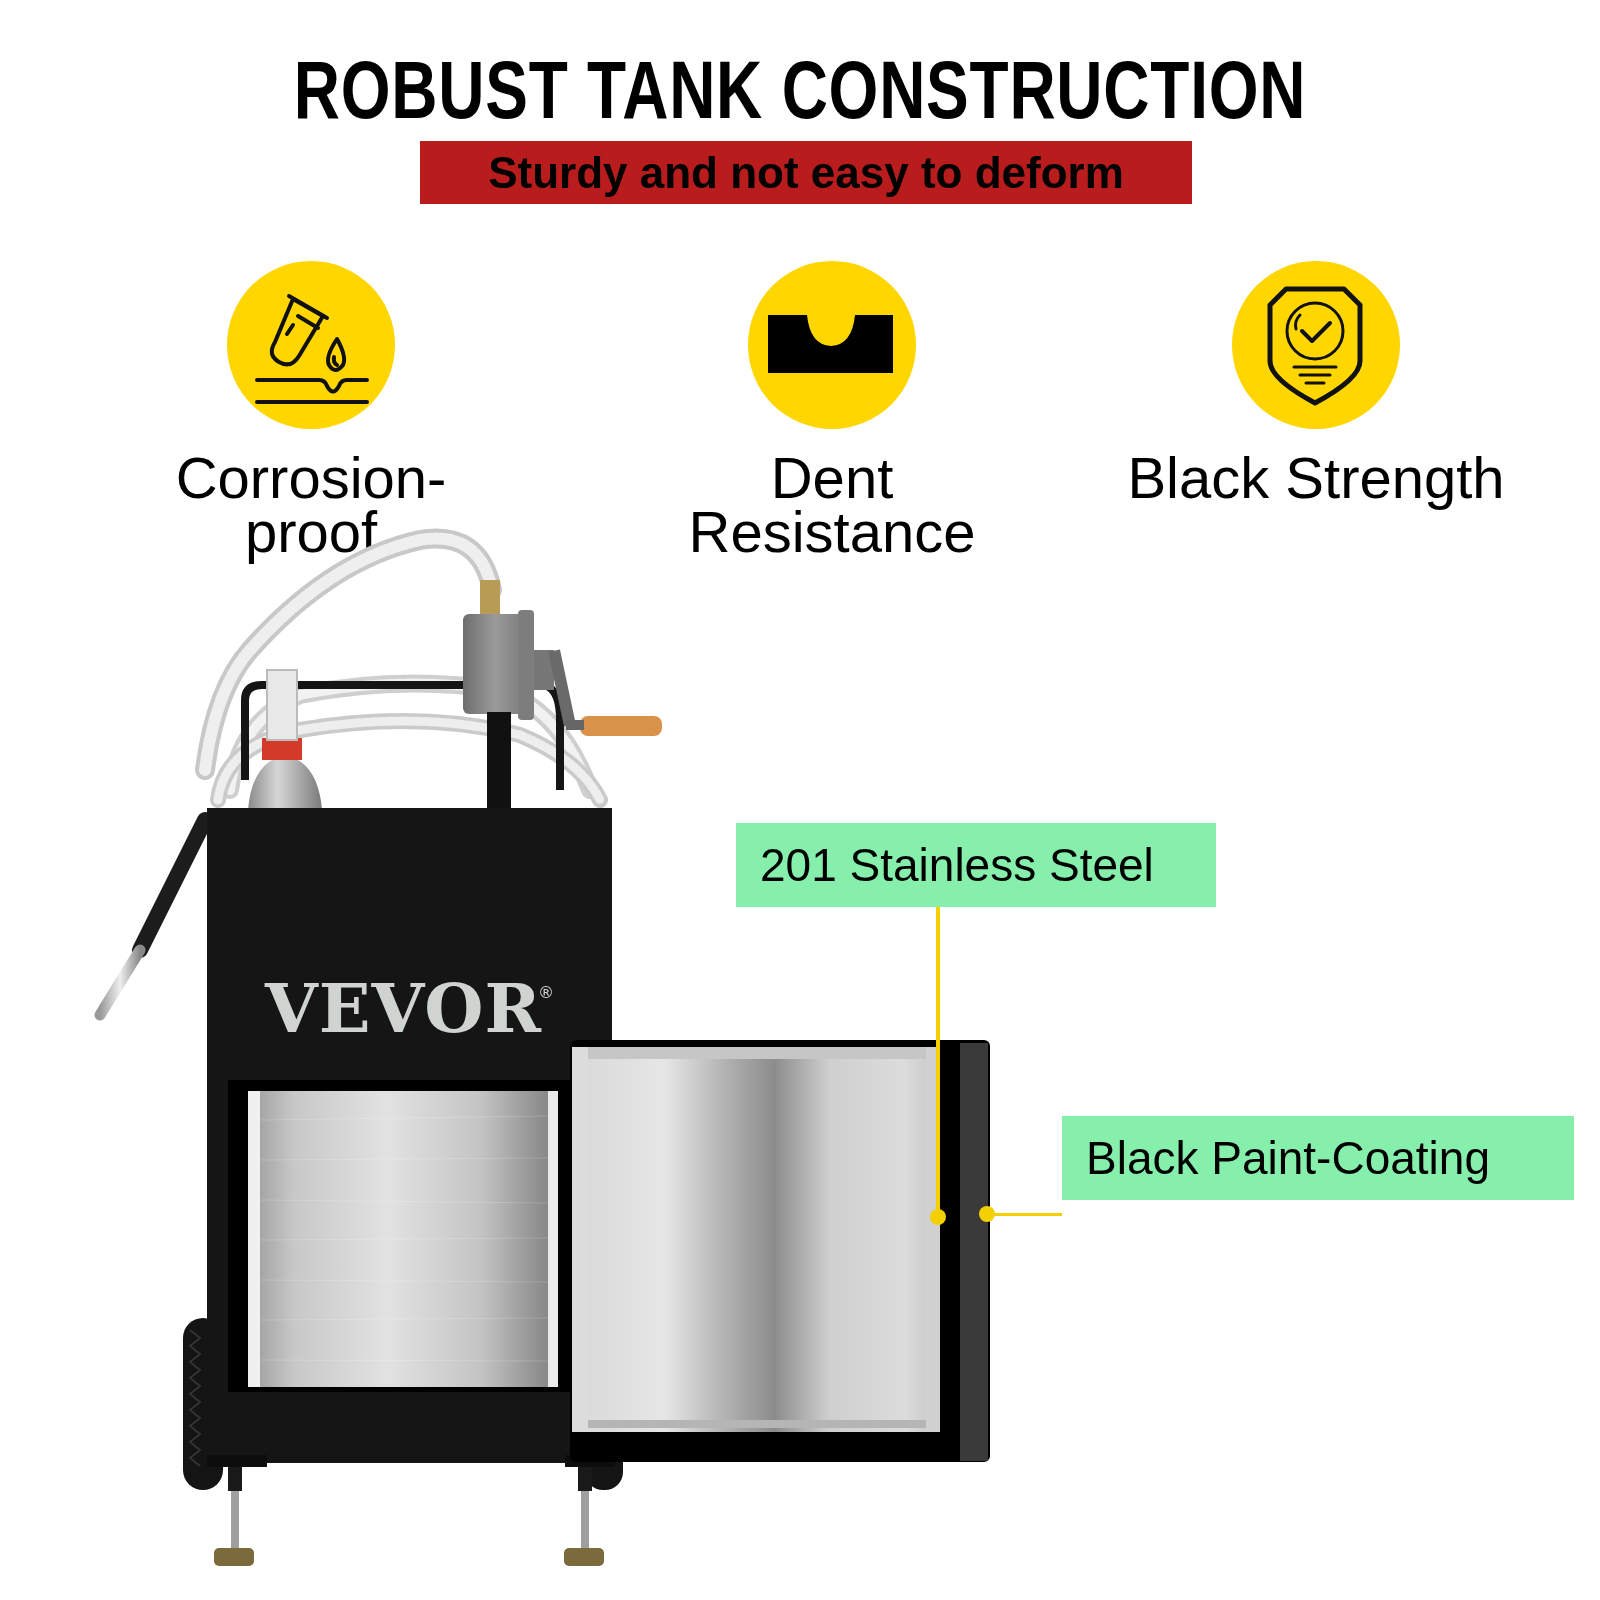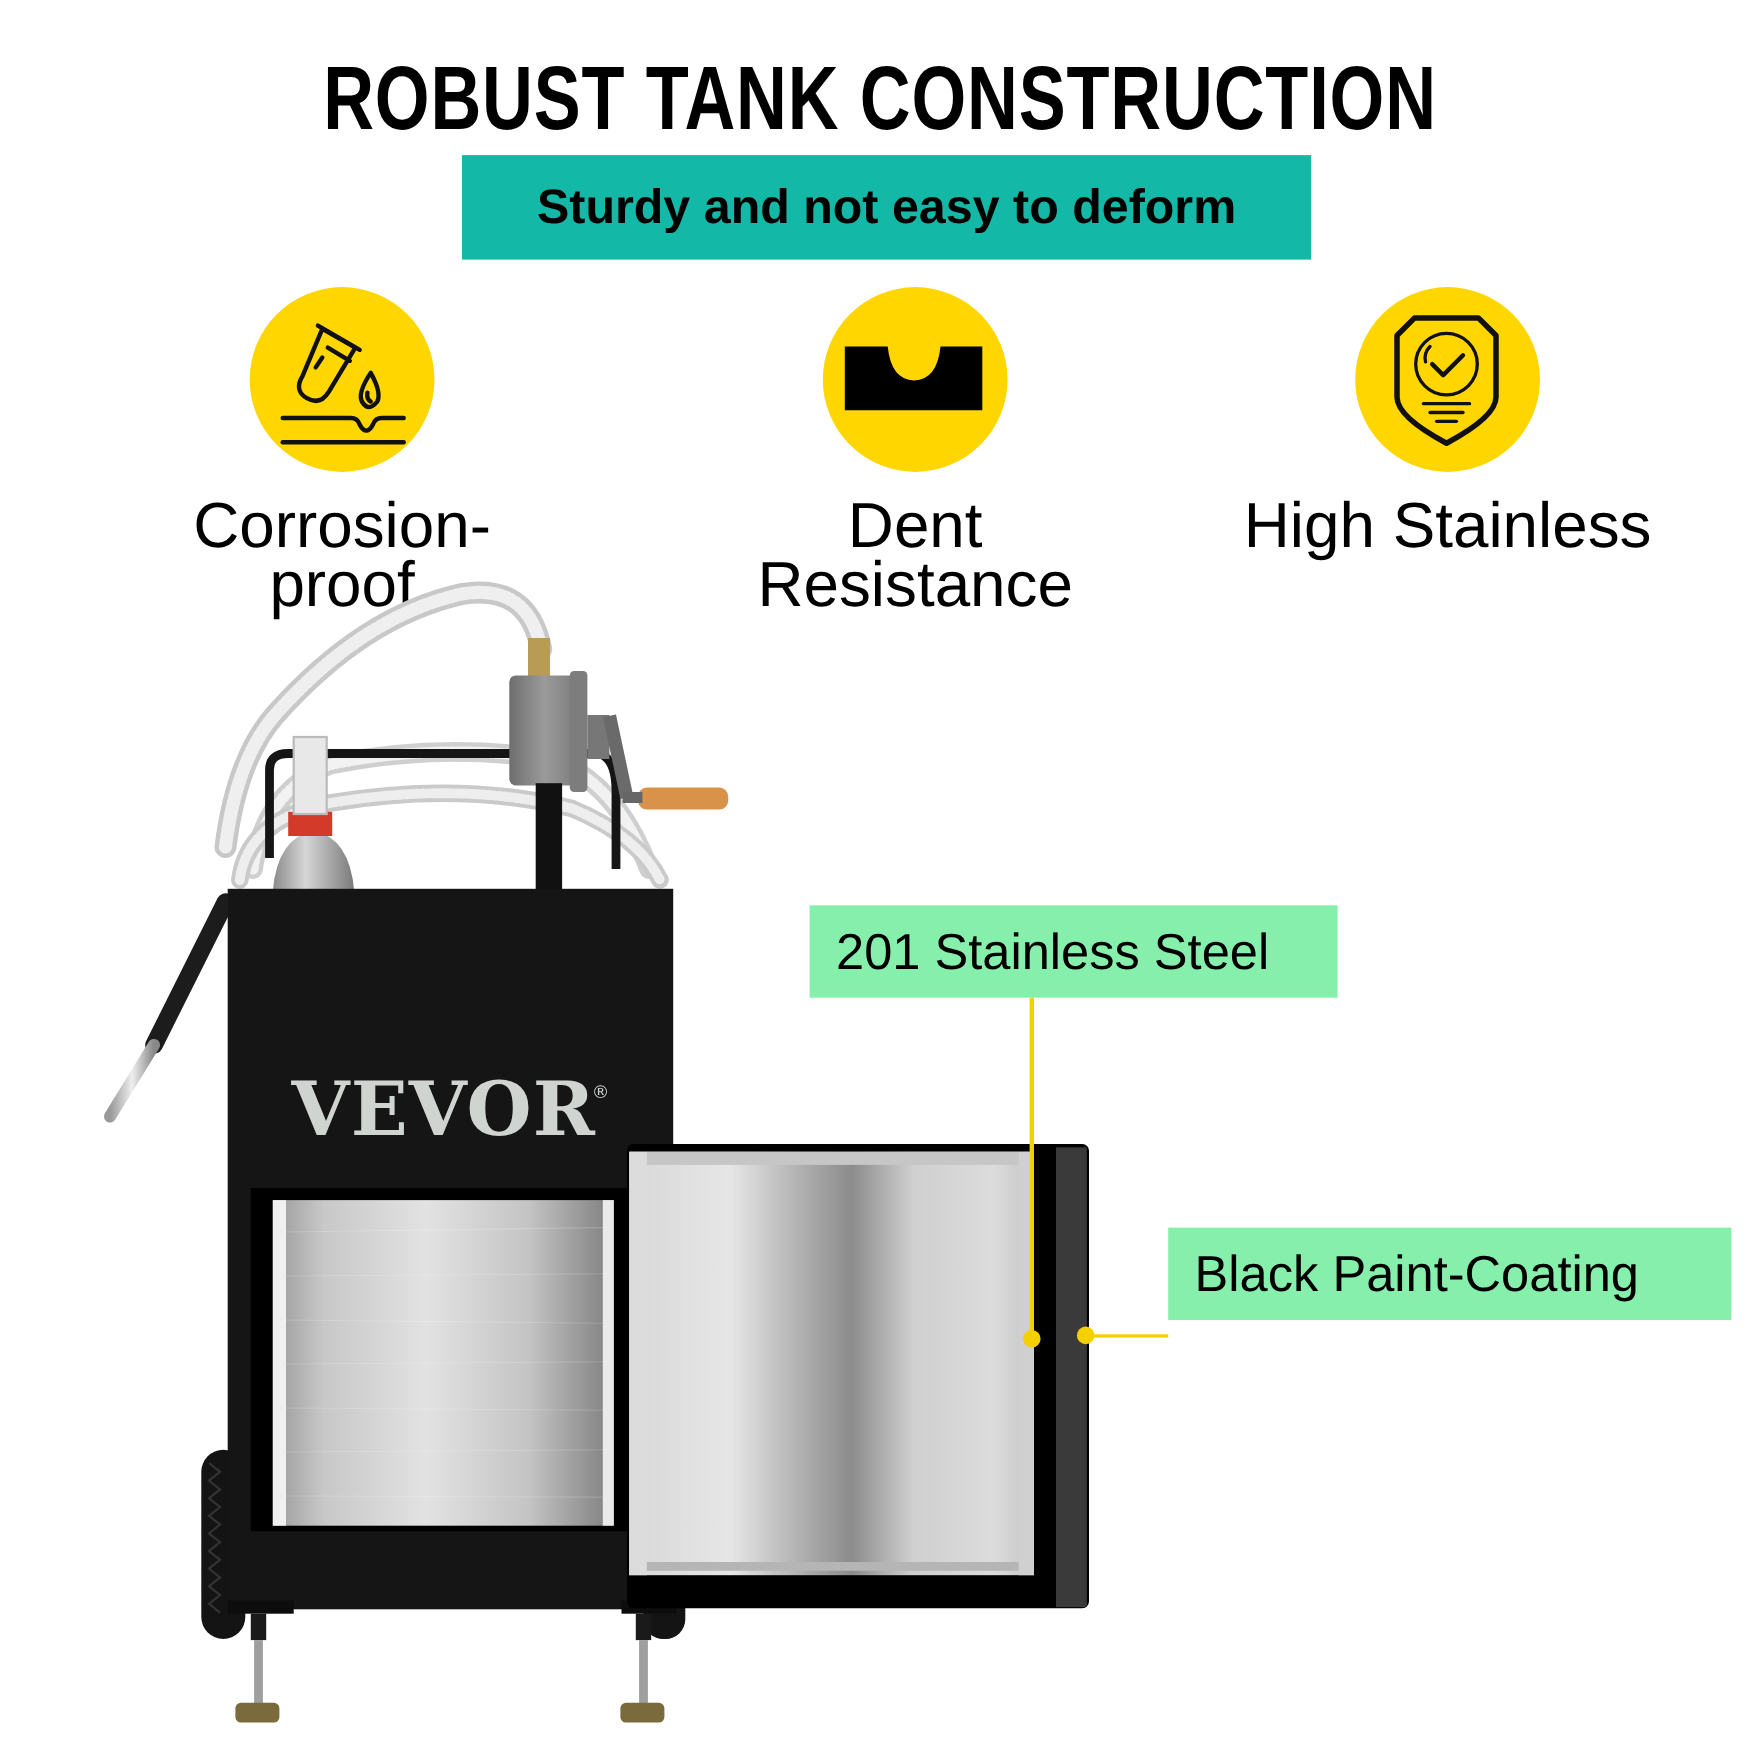--- a/index.html
+++ b/index.html
@@ -6,22 +6,22 @@
   html, body { width: 1600px; height: 1600px; background: #ffffff; overflow: hidden; }
   body { position: relative; font-family: "Liberation Sans", sans-serif; color: #000; }
 
   .headline {
     position: absolute; left: 0; top: 40px; width: 1600px; text-align: center;
     font-family: "Liberation Sans", sans-serif; font-weight: 700;
     font-size: 82px; line-height: 100px; letter-spacing: 1px;
     transform: scaleX(0.78); transform-origin: 800px 50%;
   }
   .subhead-box {
-    position: absolute; left: 420px; top: 141px; width: 772px; height: 95px;
-    background: #14b8a6; display: flex; align-items: center; justify-content: center;
+    position: absolute; left: 420px; top: 141px; width: 772px; height: 63px;
+    background: #b91c1c; display: flex; align-items: center; justify-content: center;
   }
   .subhead-text {
     font-family: "Liberation Sans", sans-serif; font-weight: 700; font-size: 44px;
   }
 
   .feature { position: absolute; top: 261px; width: 400px; text-align: center; }
   .feature .circle {
     width: 168px; height: 168px; border-radius: 50%; background: #FFD600;
     margin: 0 auto; position: relative;
   }
@@ -88,21 +88,21 @@
         <path d="M54 28 L112 28 L128 44 L128 100 Q128 118 83 142 Q38 118 38 100 L38 44 Z" stroke-width="5"></path>
         <circle cx="83" cy="70" r="28" stroke-width="3"></circle>
         <path d="M68 54 Q62 60 64 68" stroke-width="3"></path>
         <path d="M70 70 L80 80 L98 62" stroke-width="4"></path>
         <line x1="62" y1="106" x2="104" y2="106" stroke-width="3"></line>
         <line x1="68" y1="114" x2="98" y2="114" stroke-width="3"></line>
         <line x1="74" y1="122" x2="92" y2="122" stroke-width="3"></line>
       </g>
     </svg>
   </div>
-  <div class="label">High Stainless</div>
+  <div class="label">Black Strength</div>
 </div>
 
 <svg class="product" width="1600" height="1600" viewBox="0 0 1600 1600">
   <defs>
     <linearGradient id="steelA" x1="0" y1="0" x2="1" y2="0">
       <stop offset="0" stop-color="#9a9a9a"></stop>
       <stop offset="0.15" stop-color="#c8c8c8"></stop>
       <stop offset="0.45" stop-color="#e2e2e2"></stop>
       <stop offset="0.75" stop-color="#c4c4c4"></stop>
       <stop offset="1" stop-color="#7e7e7e"></stop>

